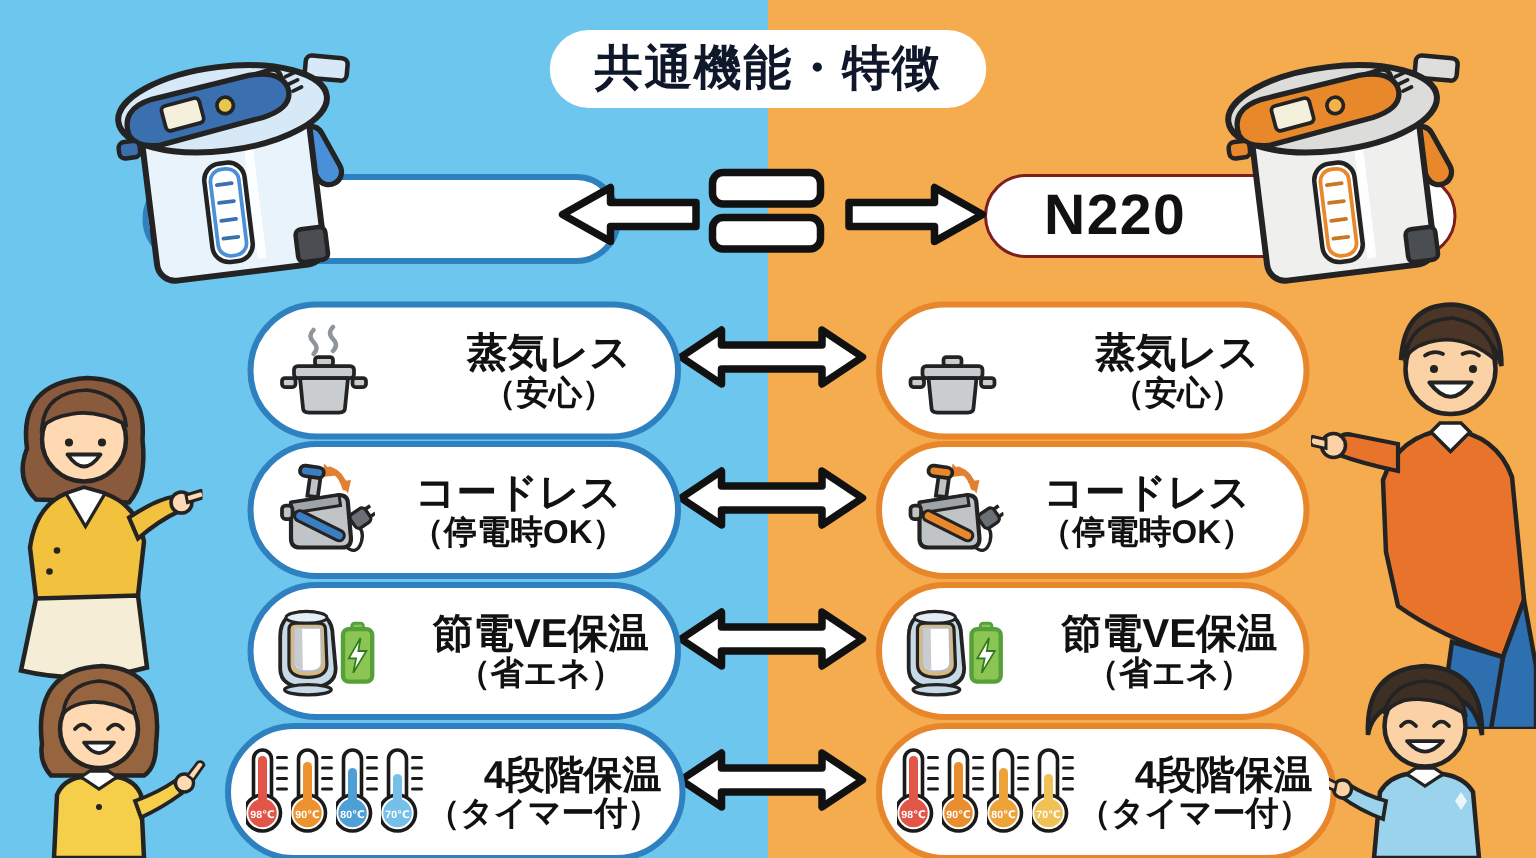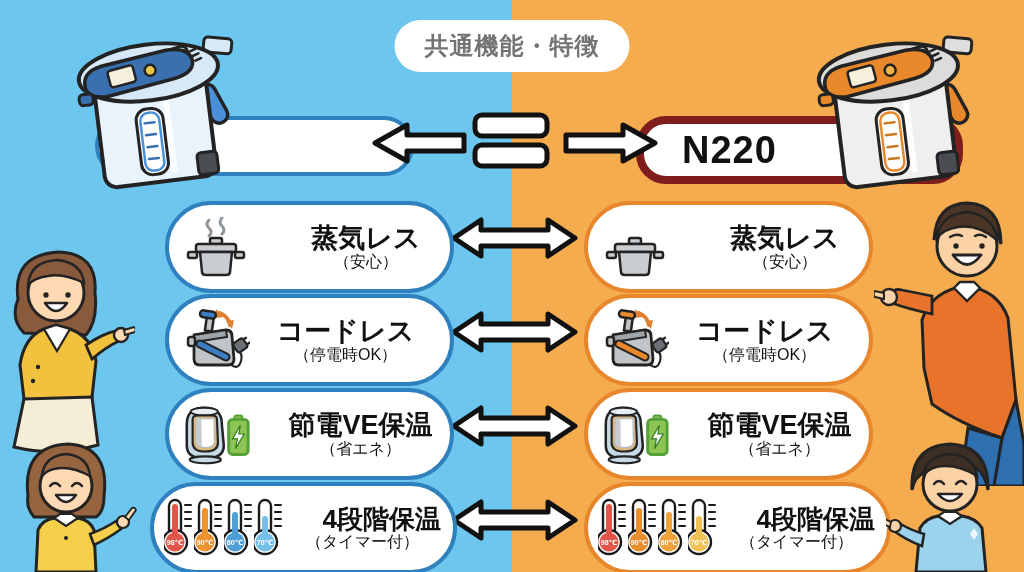--- a/index.html
+++ b/index.html
@@ -5,41 +5,41 @@
   html,body{margin:0;padding:0;}
   body{font-family:"Liberation Sans","DejaVu Sans",sans-serif;}
   .stage{position:relative;width:1024px;height:572px;overflow:hidden;background:#6CC6EE;}
   .bg-half{position:absolute;top:0;height:572px;width:512px;z-index:0;}
   .bg-left{left:0;background:#6CC6EE;}
   .bg-right{left:512px;background:#F5AC4E;}
 
   .title-pill{position:absolute;left:50%;top:20px;transform:translateX(-50%);height:52px;
     background:#fff;border-radius:28px;display:flex;align-items:center;justify-content:center;
     padding:0 30px;gap:8px;z-index:5;white-space:nowrap;}
-  .title-main{font-size:24px;font-weight:900;color:#737373;letter-spacing:1px;}
+  .title-main{font-size:32px;font-weight:900;color:#0f172a;letter-spacing:1px;}
   .title-sub{font-size:19px;font-weight:800;color:#111;padding-top:4px;}
 
   .model-pill{position:absolute;top:116px;height:52px;background:#fff;display:flex;align-items:center;
     z-index:2;border-radius:30px;font-weight:900;font-size:38px;color:#111;letter-spacing:1px;}
   .model-left{left:95px;width:273px;border:4px solid #2F80BE;padding-right:38px;font-family:Liberation Mono, monospace;}
-  .model-right{left:636px;width:273px;border:8px solid #7f1d1d;justify-content:flex-start;padding-left:38px;}
+  .model-right{left:656px;width:273px;border:2px solid #7f1d1d;justify-content:flex-start;padding-left:38px;}
 
   .center-art{position:absolute;z-index:2;}
 
   .f-pill{position:absolute;height:84px;background:#fff;border-radius:46px;display:flex;align-items:center;z-index:2;}
   .f-left{left:165px;width:281px;border:4px solid #2F80BE;}
   .f-right{left:584px;width:281px;border:4px solid #E8862C;}
   .f-left.wide{left:150px;width:299px;}
   .f-right.wide{width:299px;}
   .r1{top:201px;gap:41px;} .r2{top:294px;} .r3{top:388px;gap:30px;} .r4{top:482px;}
   .f-icon{width:74px;display:flex;justify-content:center;align-items:center;margin-left:10px;flex:none;}
   .f-icon.therm{width:122px;margin-left:8px;gap:2px;}
   .f-text{flex:1;text-align:center;padding-right:12px;line-height:1.08;}
   .f-label{font-size:27px;font-weight:900;color:#111;}
-  .f-sub{font-size:16px;font-weight:400;color:#111;text-align:center;}
+  .f-sub{font-size:22px;font-weight:700;color:#111;text-align:center;}
   .r4 .f-label{font-size:26px;text-align:right;}
   .person{position:absolute;z-index:4;}
   .boiler{position:absolute;z-index:3;}
 </style>
 </head>
 <body>
 
 <div class="stage">
   <div class="bg-half bg-left"></div>
   <div class="bg-half bg-right"></div>

